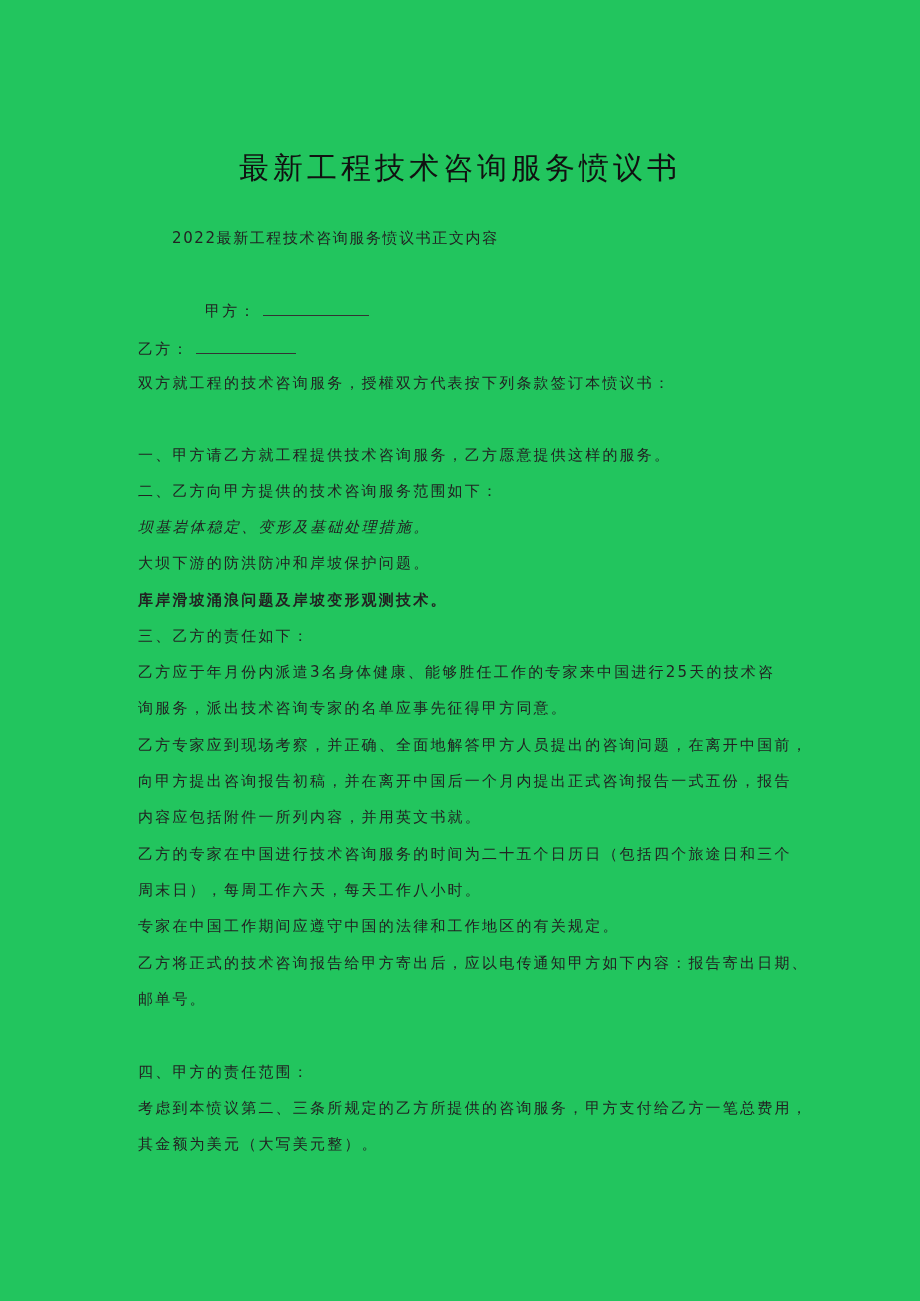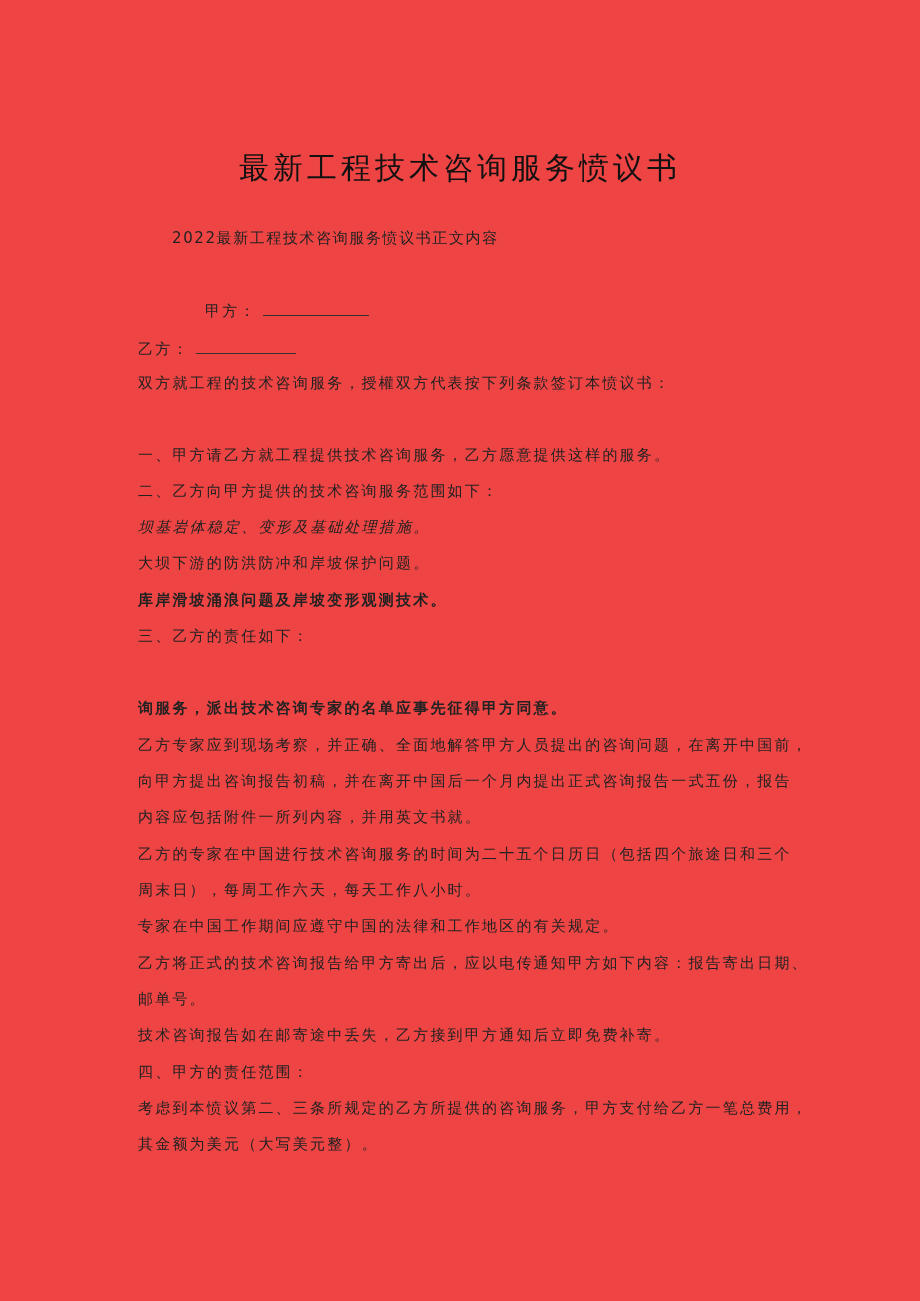--- a/index.html
+++ b/index.html
@@ -12,21 +12,21 @@
       height: 1301px;
       position: relative;
       overflow: hidden;
       font-family: "DejaVu Sans", "Liberation Sans", sans-serif;
       color: #1a1a1a;
     }
     .page {
       position: absolute;
       left: 0; top: 0;
       width: 920px; height: 1301px;
-      background: #ef4444;
+      background: #22c55e;
     }
     .title {
       position: absolute;
       left: 0; width: 920px;
       top: 148px;
       text-align: center;
       font-size: 30px;
       letter-spacing: 4px;
       font-weight: normal;
       color: #111;
@@ -74,27 +74,27 @@
   </div>
 
   <div class="line" style="top:374px;">双方就工程的技术咨询服务，授權双方代表按下列条款签订本愤议书：</div>
 
   <div class="line" style="top:446px;">一、甲方请乙方就工程提供技术咨询服务，乙方愿意提供这样的服务。</div>
   <div class="line" style="top:482px;">二、乙方向甲方提供的技术咨询服务范围如下：</div>
   <div class="line" style="top:518px;font-style:italic;">坝基岩体稳定、变形及基础处理措施。</div>
   <div class="line" style="top:554px;font-family:Liberation Serif, serif;">大坝下游的防洪防冲和岸坡保护问题。</div>
   <div class="line" style="top:591px;font-weight:bold;">库岸滑坡涌浪问题及岸坡变形观测技术。</div>
   <div class="line" style="top:627px;">三、乙方的责任如下：</div>
-  <div class="line" style="top:699px;font-weight:bold;">询服务，派出技术咨询专家的名单应事先征得甲方同意。</div>
+  <div class="line" style="top:663px;">乙方应于年月份内派遣3名身体健康、能够胜任工作的专家来中国进行25天的技术咨</div>
+  <div class="line" style="top:699px;">询服务，派出技术咨询专家的名单应事先征得甲方同意。</div>
   <div class="line" style="top:736px;">乙方专家应到现场考察，并正确、全面地解答甲方人员提出的咨询问题，在离开中国前，</div>
   <div class="line" style="top:772px;">向甲方提出咨询报告初稿，并在离开中国后一个月内提出正式咨询报告一式五份，报告</div>
   <div class="line" style="top:808px;">内容应包括附件一所列内容，并用英文书就。</div>
   <div class="line" style="top:845px;">乙方的专家在中国进行技术咨询服务的时间为二十五个日历日（包括四个旅途日和三个</div>
   <div class="line" style="top:881px;">周末日），每周工作六天，每天工作八小时。</div>
   <div class="line" style="top:917px;">专家在中国工作期间应遵守中国的法律和工作地区的有关规定。</div>
   <div class="line" style="top:954px;">乙方将正式的技术咨询报告给甲方寄出后，应以电传通知甲方如下内容：报告寄出日期、</div>
   <div class="line" style="top:990px;">邮单号。</div>
-  <div class="line" style="top:1026px;">技术咨询报告如在邮寄途中丢失，乙方接到甲方通知后立即免费补寄。</div>
   <div class="line" style="top:1063px;">四、甲方的责任范围：</div>
   <div class="line" style="top:1099px;">考虑到本愤议第二、三条所规定的乙方所提供的咨询服务，甲方支付给乙方一笔总费用，</div>
   <div class="line" style="top:1135px;">其金额为美元（大写美元整）。</div>
 
 </div>
 
 </body></html>

